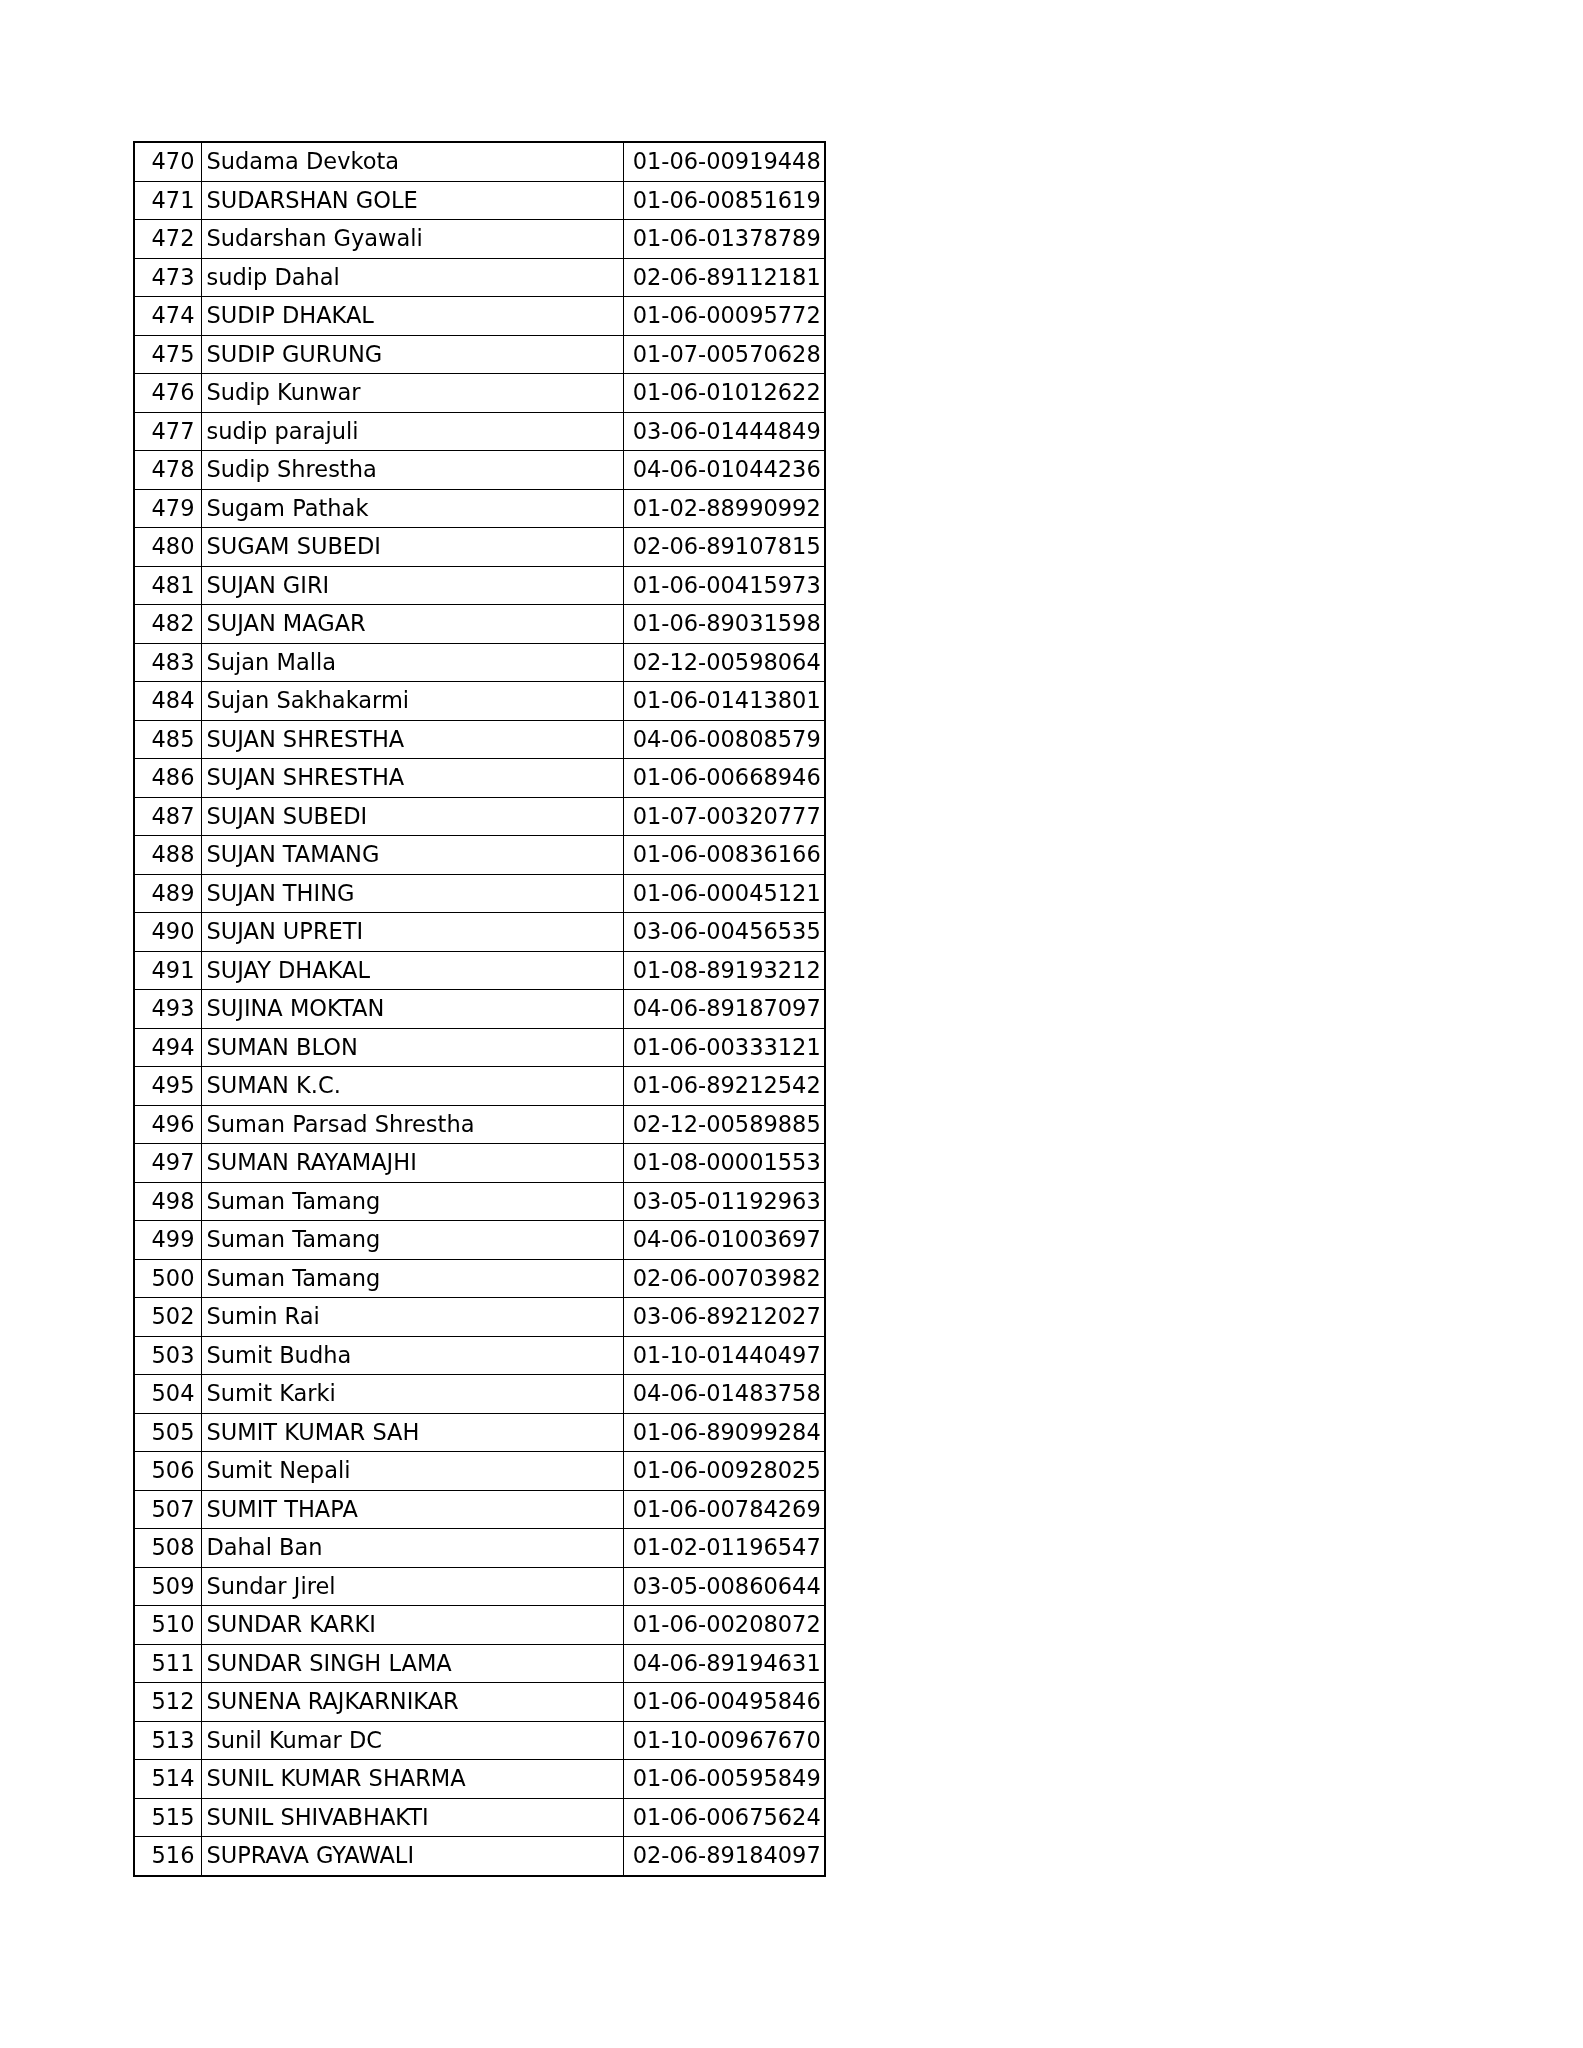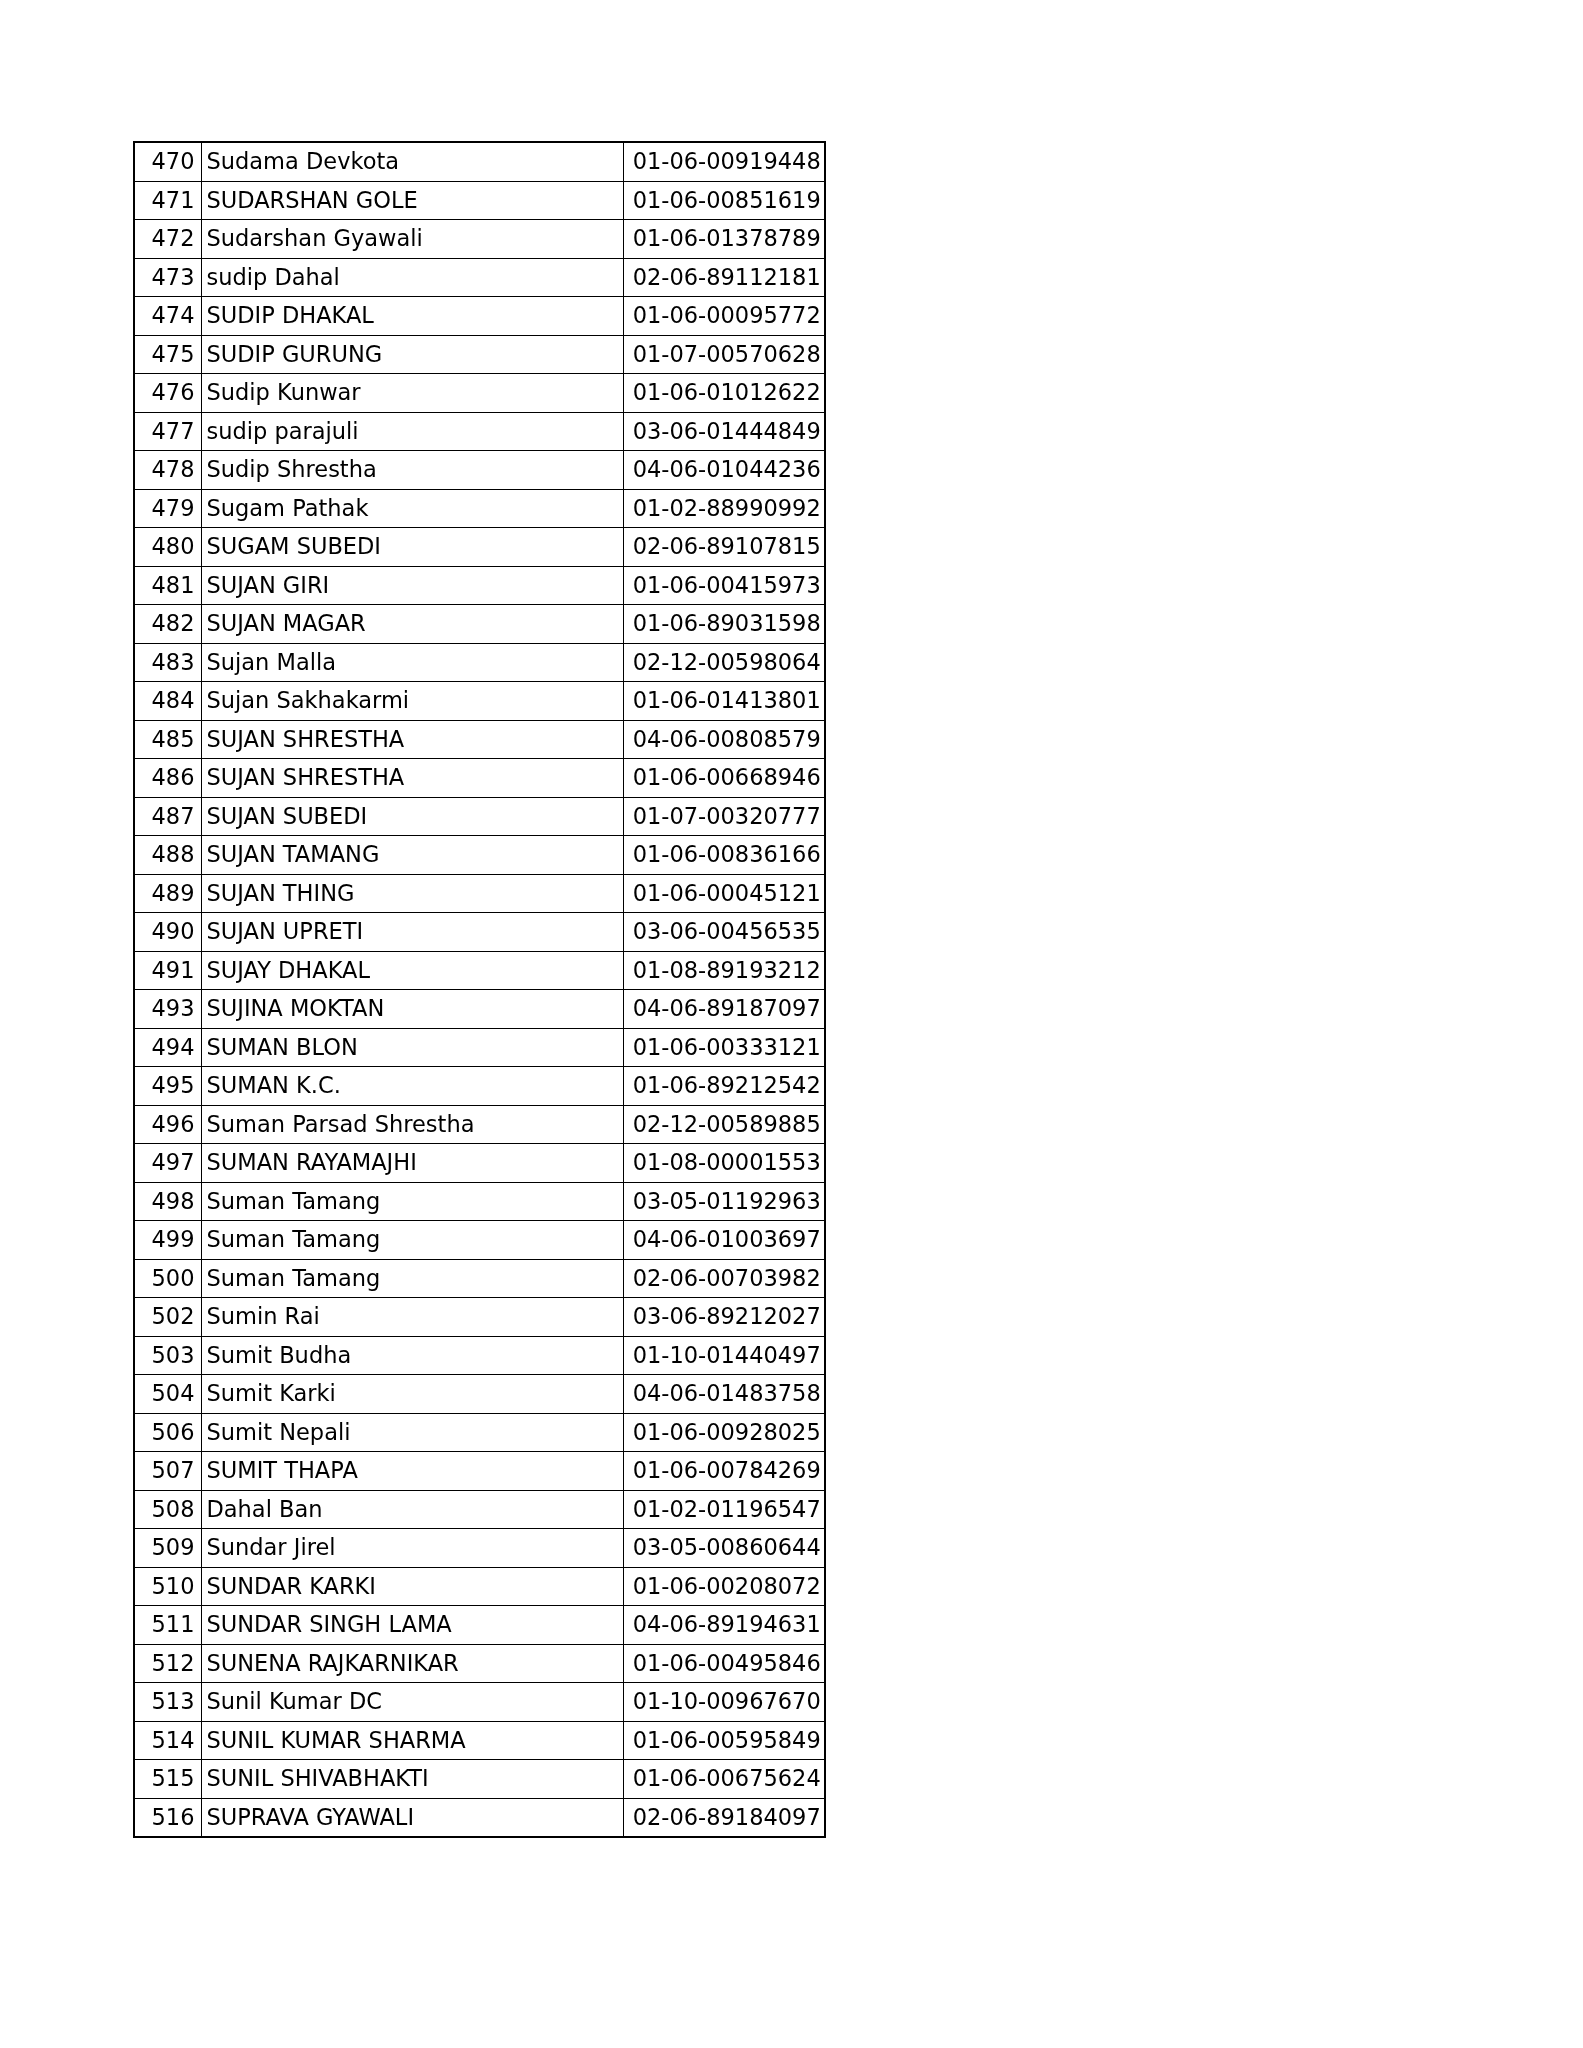--- a/index.html
+++ b/index.html
@@ -231,20 +231,25 @@
           <td class="cell-index">503</td>
           <td class="cell-name">Sumit Budha</td>
           <td class="cell-id">01-10-01440497</td>
         </tr>
         <tr>
           <td class="cell-index">504</td>
           <td class="cell-name">Sumit Karki</td>
           <td class="cell-id">04-06-01483758</td>
         </tr>
         <tr>
+          <td class="cell-index">505</td>
+          <td class="cell-name">SUMIT KUMAR SAH</td>
+          <td class="cell-id">01-06-89099284</td>
+        </tr>
+        <tr>
           <td class="cell-index">506</td>
           <td class="cell-name">Sumit Nepali</td>
           <td class="cell-id">01-06-00928025</td>
         </tr>
         <tr>
           <td class="cell-index">507</td>
           <td class="cell-name">SUMIT THAPA</td>
           <td class="cell-id">01-06-00784269</td>
         </tr>
         <tr>

